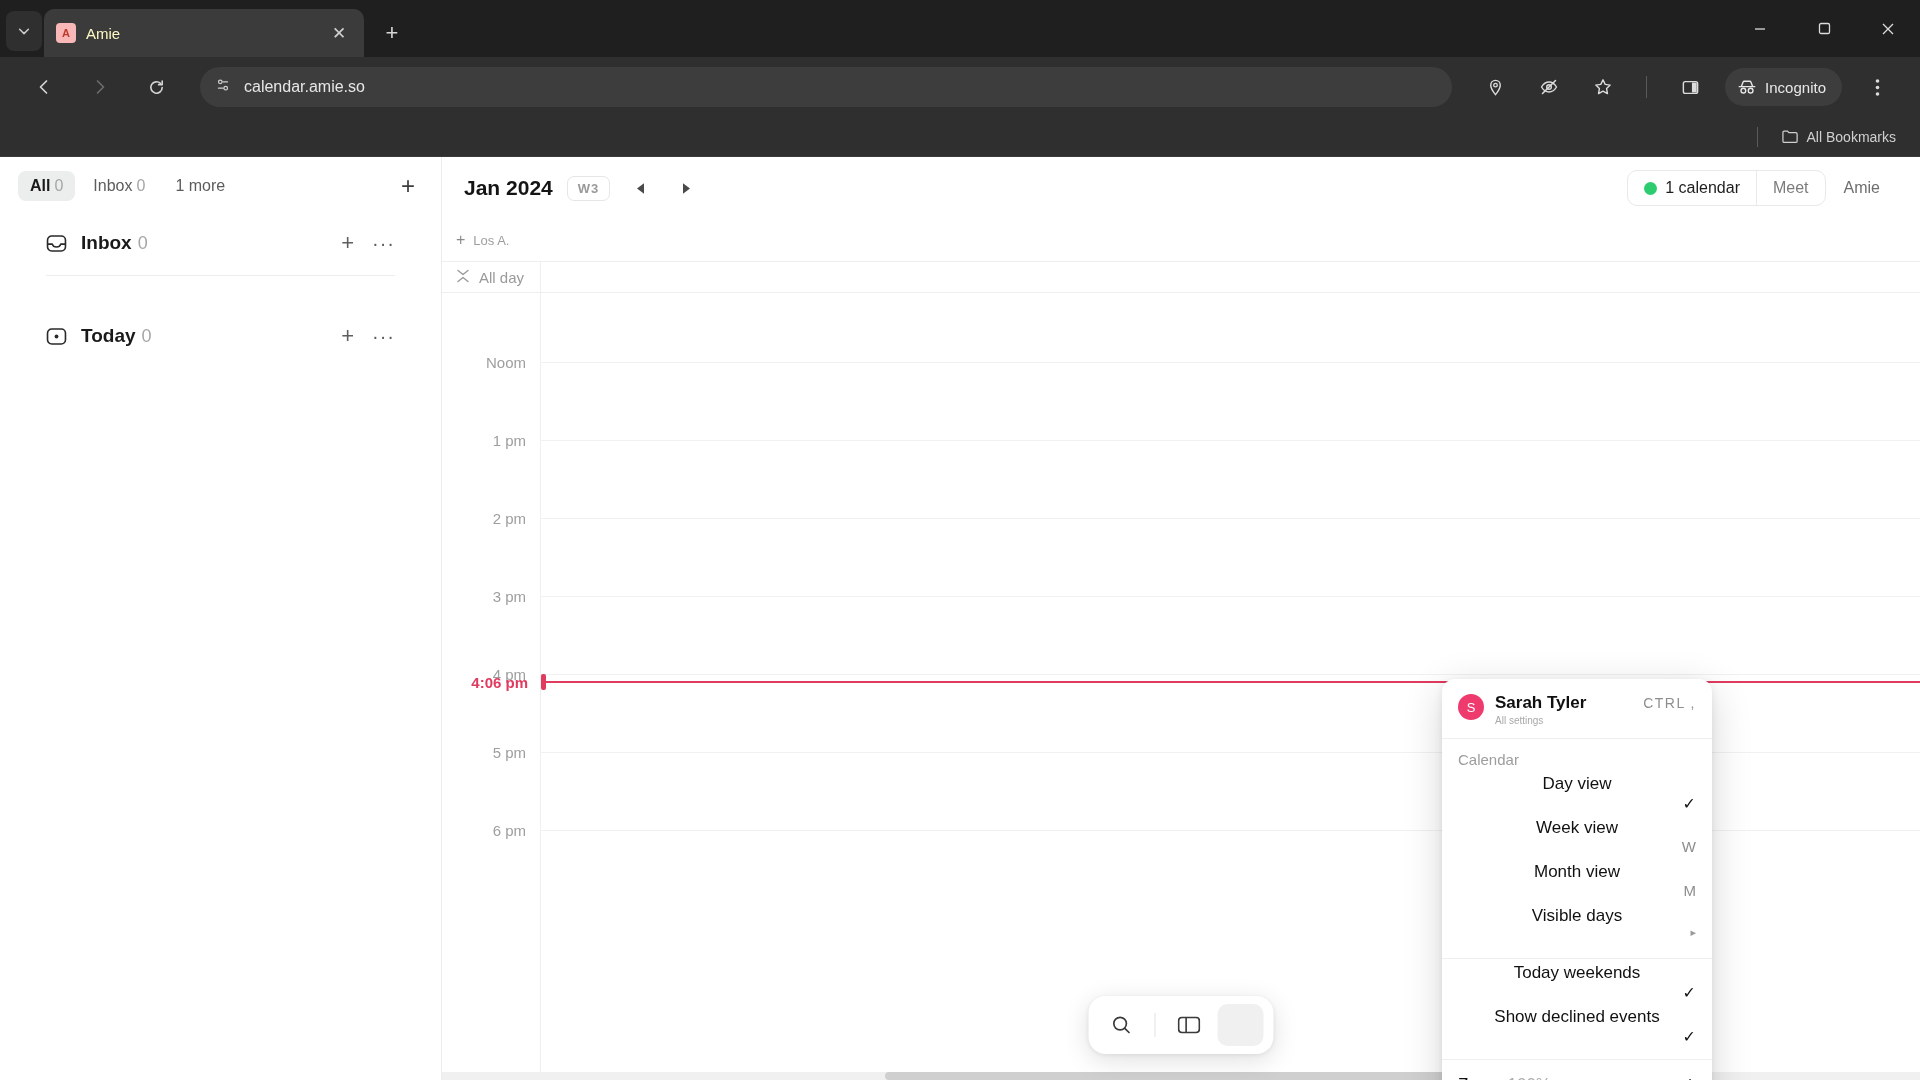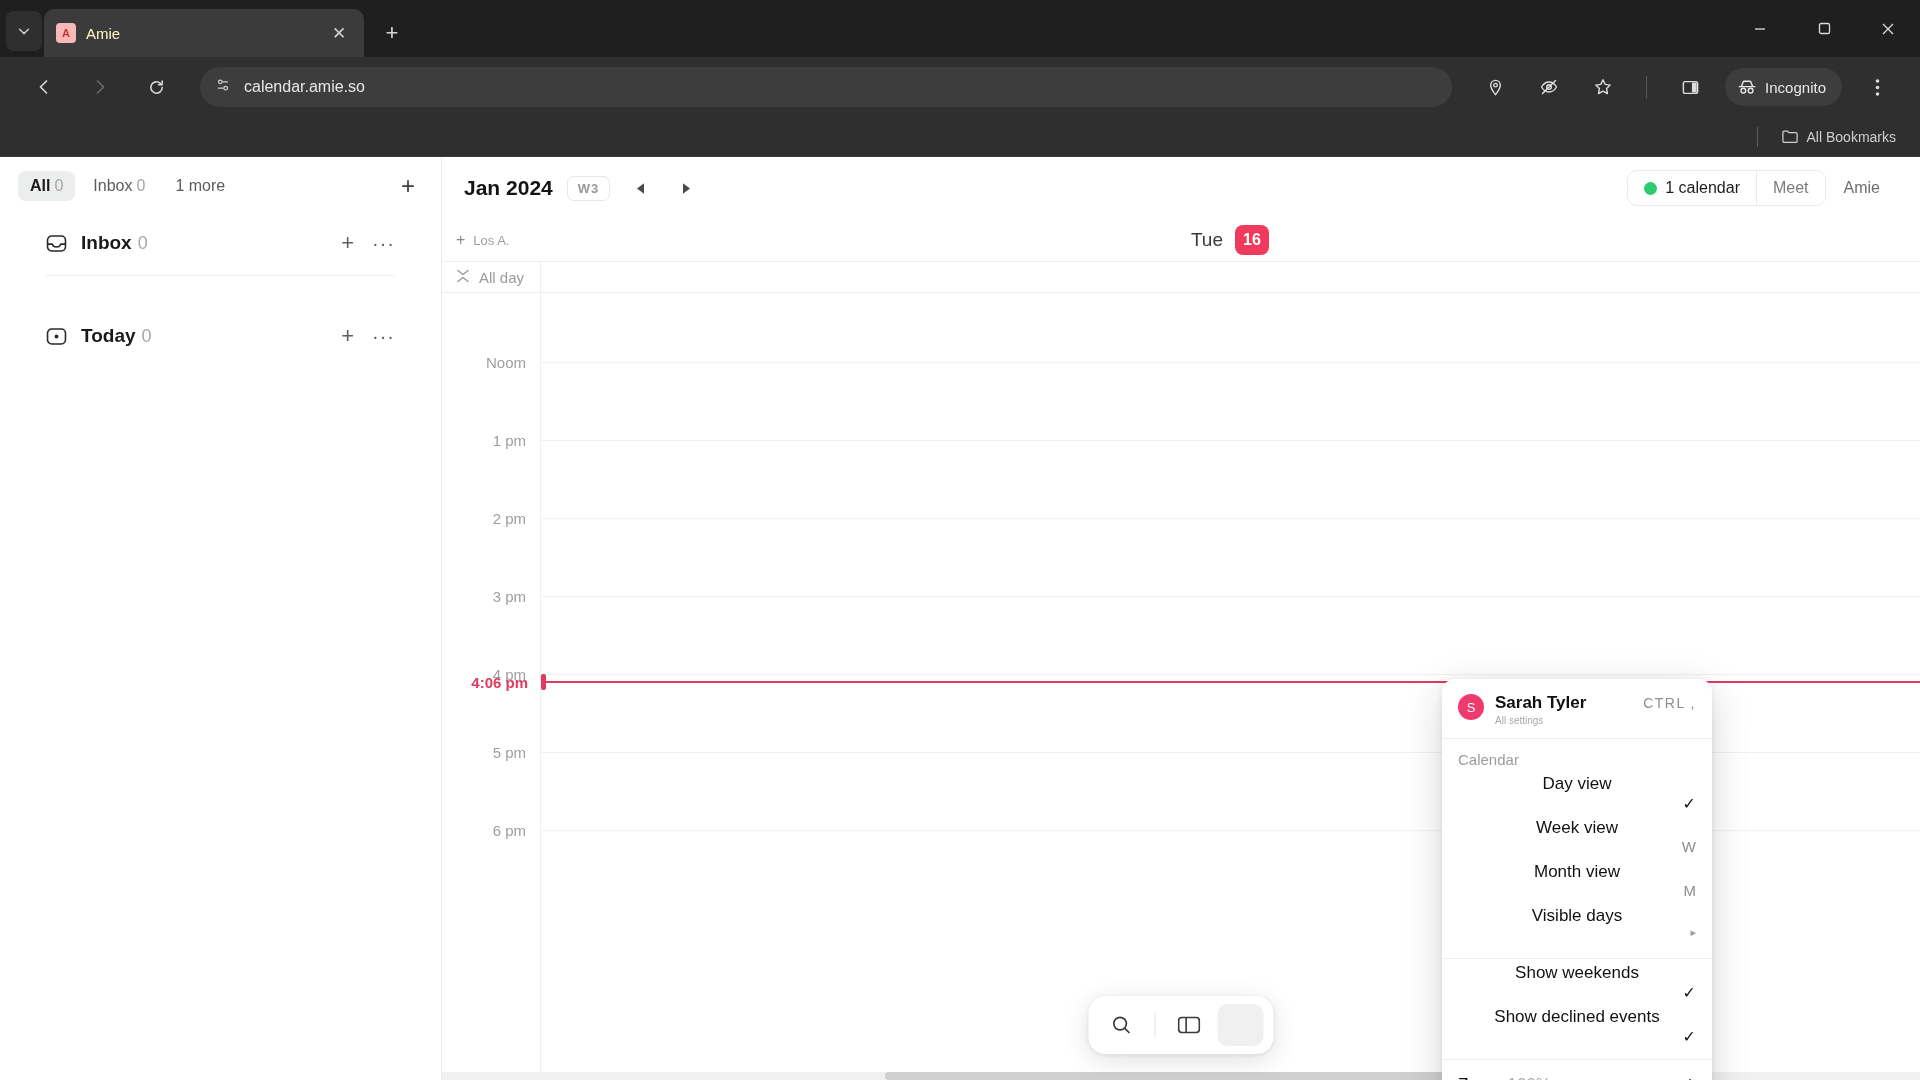--- a/index.html
+++ b/index.html
@@ -368,24 +368,20 @@
             <div class="chip muted">Meet</div>
           </div>
           <div class="share-btn">Amie</div>
         </div>
       </div>
 
       <div class="tz-row">
         <div class="tz-cell">
           <span class="pl">+</span>
           <span>Los A.</span>
-        </div>
-        <div class="day-head">
-          <span class="day-name">Tue</span>
-          <span class="day-num">16</span>
         </div>
       </div>
 
       <div class="allday-row">
         <div class="allday-cell">
           <span>
             <svg width="14" height="14" viewBox="0 0 14 14">
                 <path d="M2 1.5l5 4 5-4M2 12.5l5-4 5 4" stroke="#9a9a9a" stroke-width="1.4" fill="none" stroke-linecap="round" stroke-linejoin="round"></path>
               </svg>
           </span>
@@ -443,21 +439,21 @@
           <span class="right">M</span>
         </div>
         <div class="menu-item">
           <span>Visible days</span>
           <span class="right caret">▸</span>
         </div>
 
         <div class="menu-sep" style="margin-top:8px"></div>
 
         <div class="menu-item" style="margin-top:4px">
-          <span>Show weekends</span>
+          <span>Today weekends</span>
           <span class="right check">✓</span>
         </div>
         <div class="menu-item">
           <span>Show declined events</span>
           <span class="right check">✓</span>
         </div>
 
         <div class="menu-sep" style="margin-top:8px"></div>
 
         <div class="menu-zoom">

